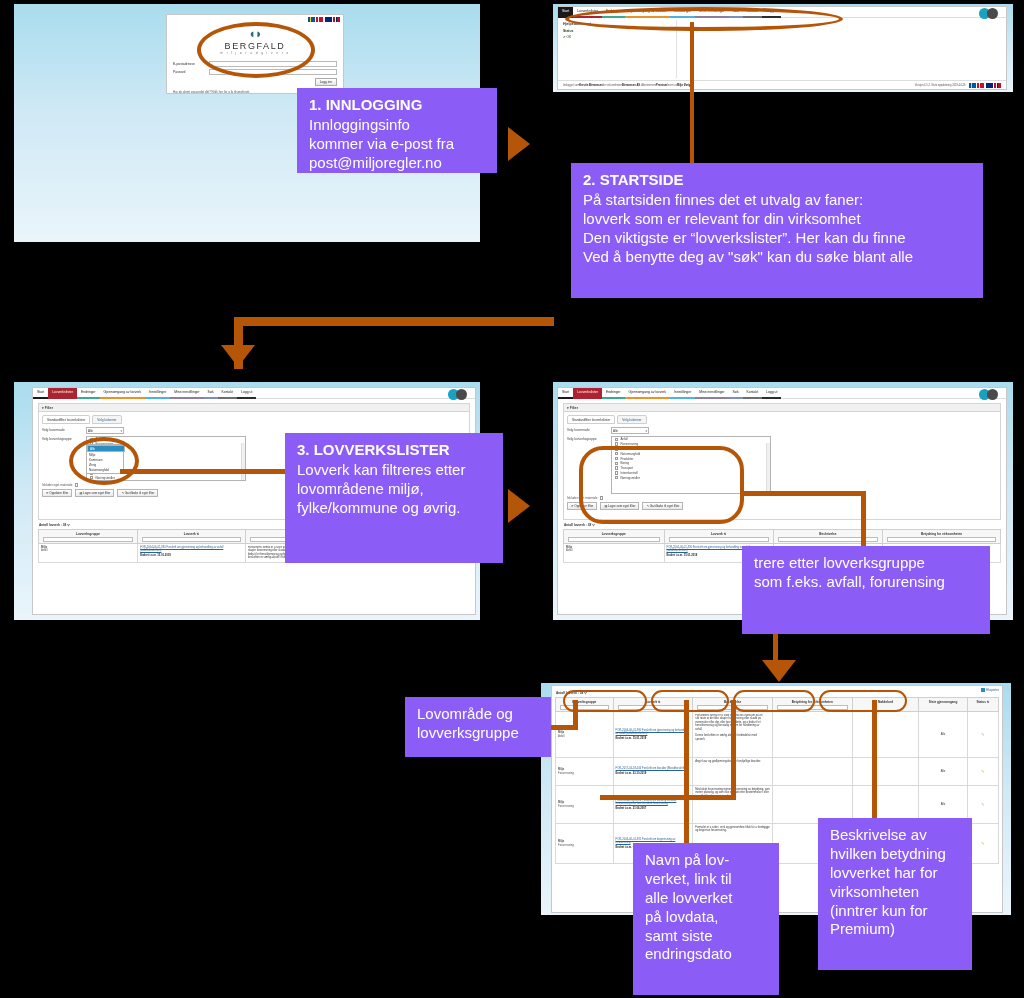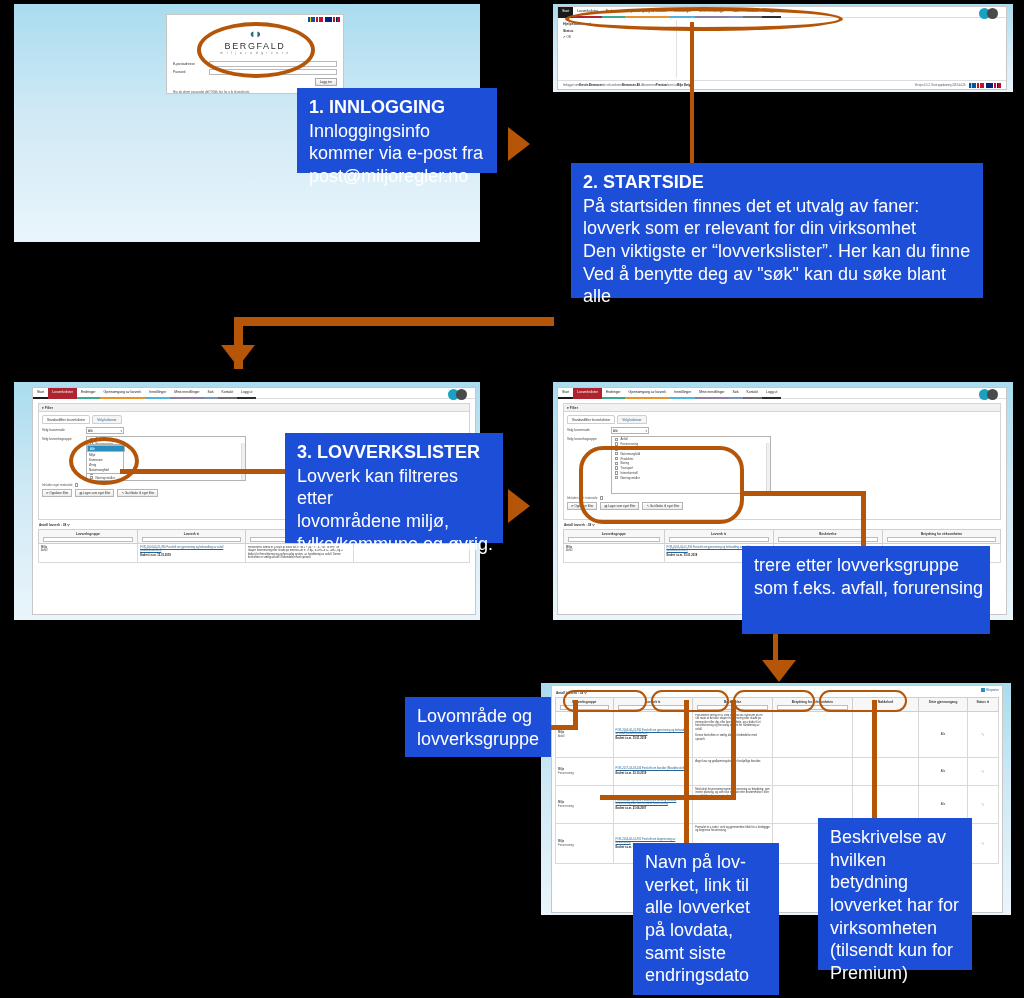--- a/index.html
+++ b/index.html
@@ -59,24 +59,24 @@
   .flags { position:absolute; display:flex; gap:1.5px; }
   .flag { width:7px; height:5px; display:inline-block; }
   .flag-se { background:linear-gradient(90deg,#0058a3 0 30%,#fecc00 30% 45%,#0058a3 45% 100%); }
   .flag-dk { background:linear-gradient(90deg,#c8102e 0 30%,#fff 30% 45%,#c8102e 45% 100%); }
   .flag-gb { background:#00247d; }
   .flag-no { background:linear-gradient(90deg,#ba0c2f 0 28%,#fff 28% 38%,#00205b 38% 52%,#fff 52% 62%,#ba0c2f 62% 100%); }
 
   
   .callout {
     position:absolute;
-    background:#1d4ed8;
+    background:#8b5cf6;
     color:#ffffff;
     padding:8px 4px 10px 12px;
-    font-size:18px;
+    font-size:15px;
     line-height:1.26;
     z-index:40;
   }
   .callout .ttl { font-weight:bold; display:block; margin-bottom:1px; }
   .callout .ln { display:block; }
 
   
   .conn { position:absolute; background:#b55508; z-index:30; }
   .arrow {
     position:absolute; width:0; height:0; z-index:31;
@@ -700,21 +700,21 @@
   </div>
 
   <div class="callout" style="left:571px; top:163px; width:412px; height:135px;">
     <span class="ttl">2. STARTSIDE</span>
     <span class="ln">På startsiden finnes det et utvalg av faner:</span>
     <span class="ln">lovverk som er relevant for din virksomhet</span>
     <span class="ln">Den viktigste er “lovverkslister”. Her kan du finne</span>
     <span class="ln">Ved å benytte deg av "søk" kan du søke blant alle</span>
   </div>
 
-  <div class="callout" style="left:285px; top:433px; width:218px; height:110px;">
+  <div class="callout" style="left:285px; top:433px; width:218px; height:130px;">
     <span class="ttl">3. LOVVERKSLISTER</span>
     <span class="ln">Lovverk kan filtreres etter</span>
     <span class="ln">lovområdene miljø,</span>
     <span class="ln">fylke/kommune og øvrig.</span>
   </div>
 
   <div class="callout" style="left:742px; top:546px; width:248px; height:88px;">
     <span class="ln">trere etter lovverksgruppe</span>
     <span class="ln">som f.eks. avfall, forurensing</span>
   </div>
@@ -732,17 +732,17 @@
     <span class="ln">på lovdata,</span>
     <span class="ln">samt siste</span>
     <span class="ln">endringsdato</span>
   </div>
 
   <div class="callout" style="left:818px; top:818px; width:154px; height:152px;">
     <span class="ln">Beskrivelse av</span>
     <span class="ln">hvilken betydning</span>
     <span class="ln">lovverket har for</span>
     <span class="ln">virksomheten</span>
-    <span class="ln">(tilsendt kun for</span>
+    <span class="ln">(inntrer kun for</span>
     <span class="ln">Premium)</span>
   </div>
 
 </div>
 
 </body></html>

